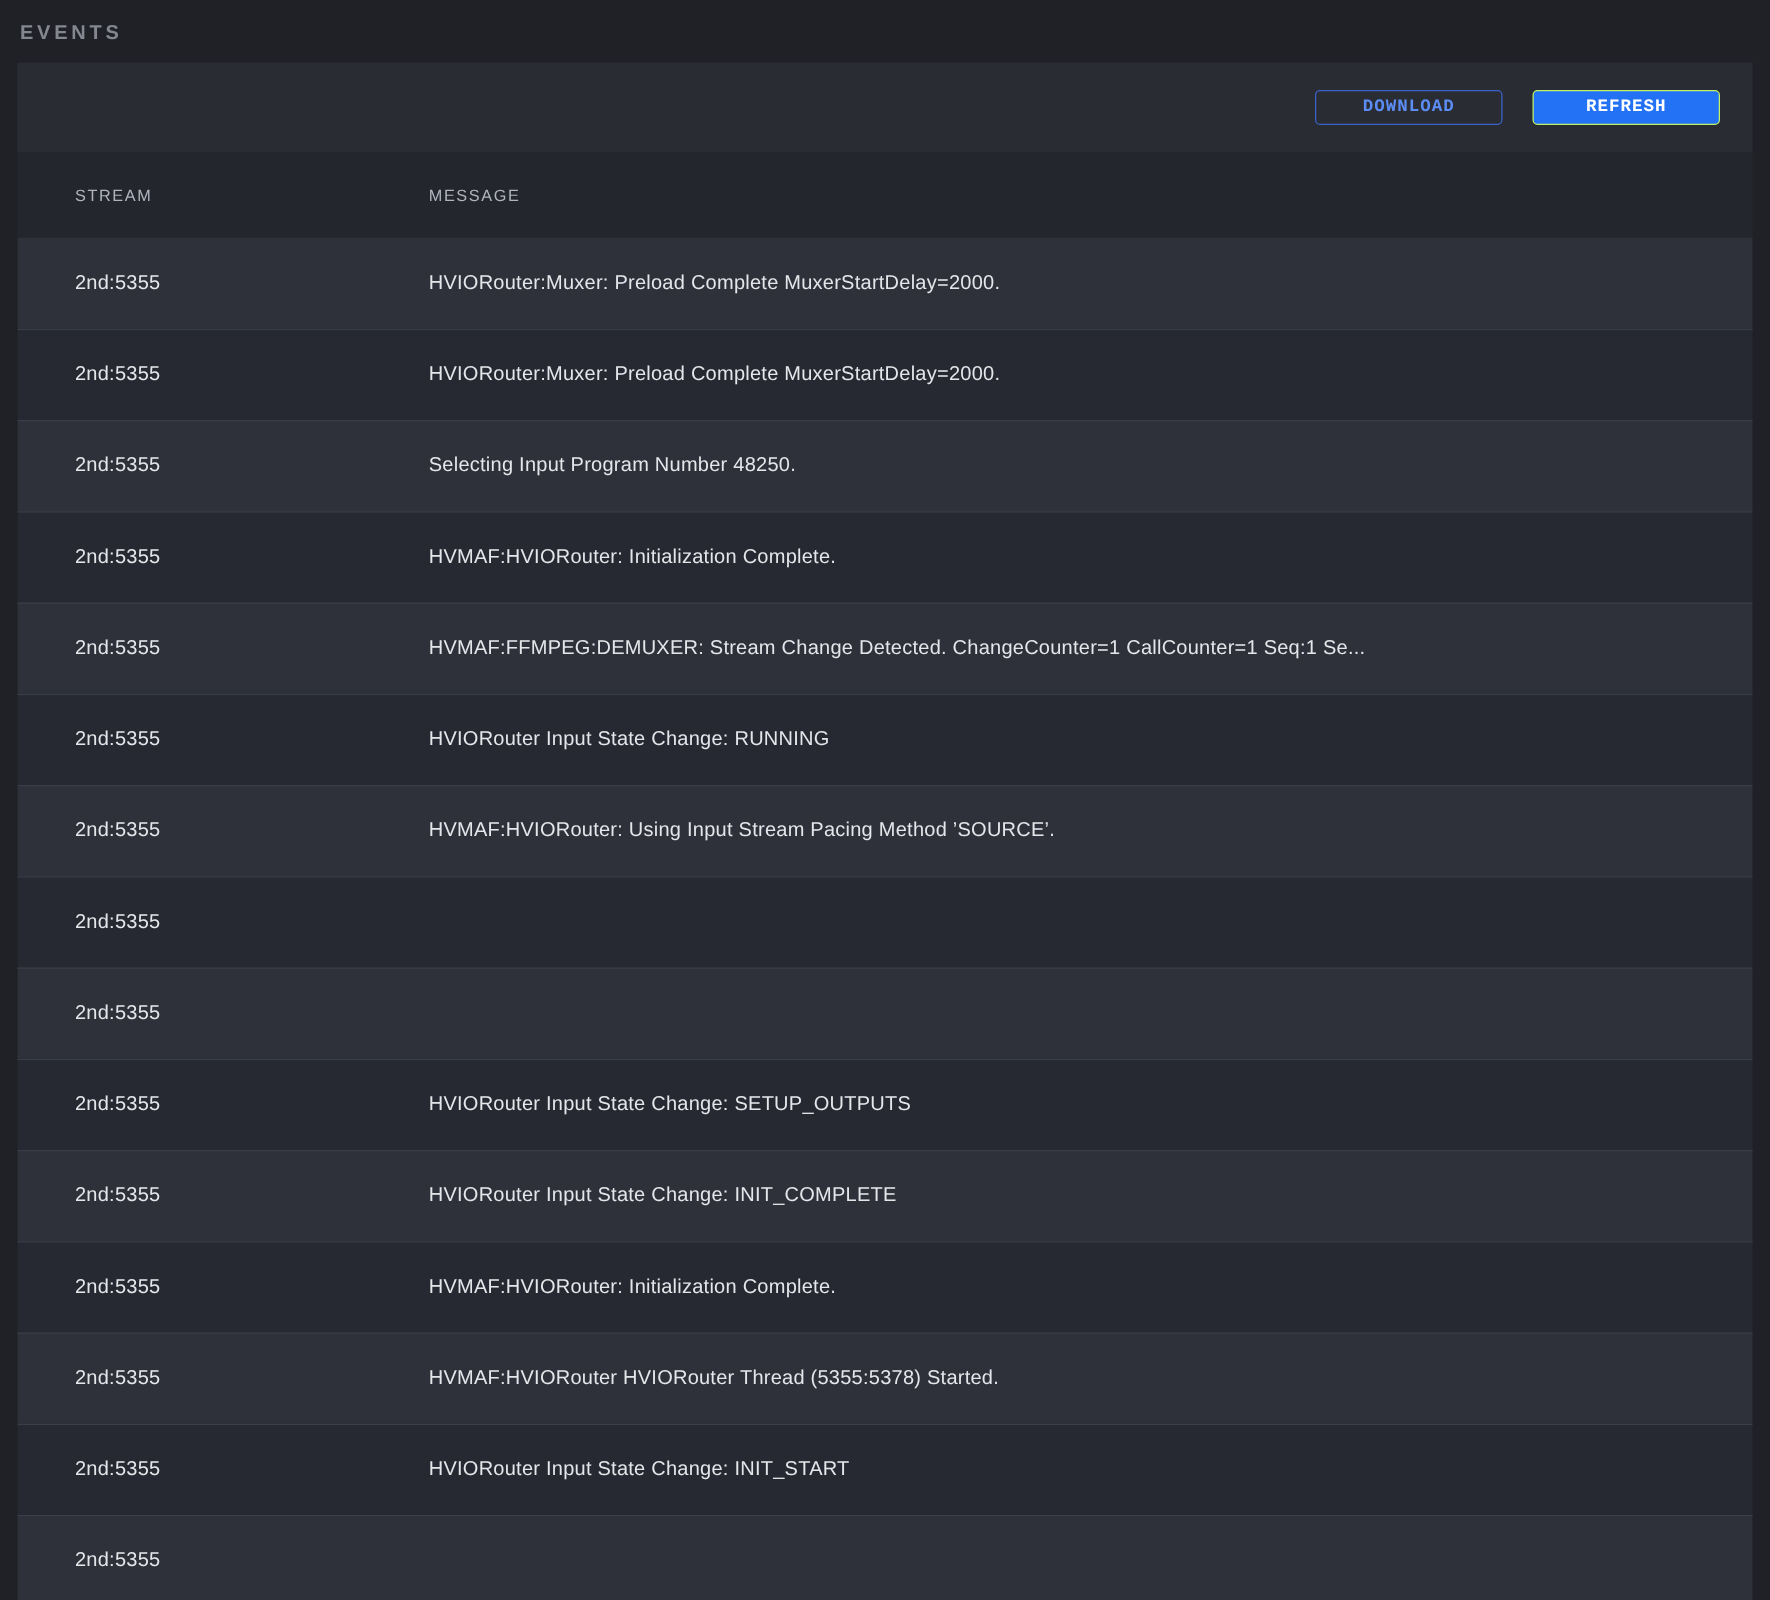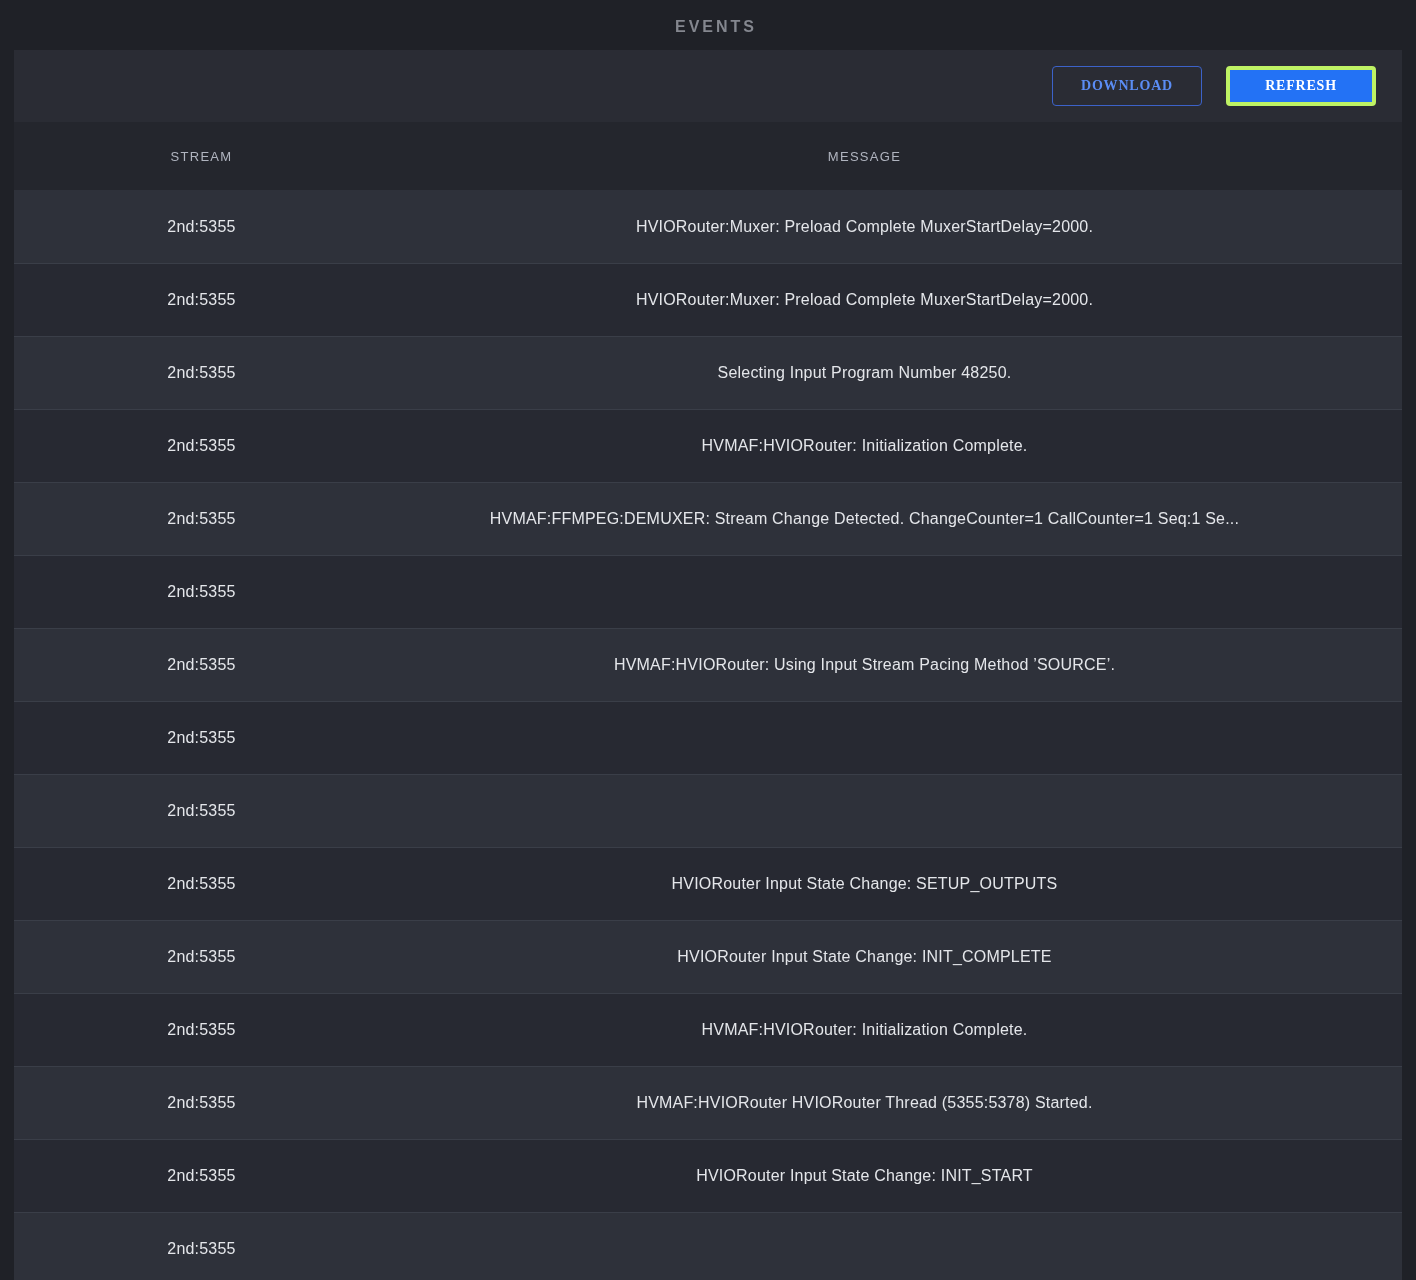--- a/index.html
+++ b/index.html
@@ -1,15 +1,15 @@
 <!DOCTYPE html>
 <html><head>
 <meta charset="utf-8">
 <style>
-  * { box-sizing: border-box; margin: 0; padding: 0; text-align: center; }
+  * { box-sizing: border-box; margin: 0; padding: 0; }
   html, body {
     width: 1416px;
     height: 1280px;
     overflow: hidden;
     background: #1f2127;
     font-family: "Liberation Sans", sans-serif;
   }
   .page-title {
     padding: 18px 0 14px 16px;
     color: #84878f;
@@ -25,39 +25,39 @@
   .toolbar {
     height: 72px;
     background: #2a2c34;
     display: flex;
     align-items: center;
     justify-content: flex-end;
     gap: 24px;
     padding-right: 26px;
   }
   .btn {
-    height: 40px;
+    height: 28px;
     min-width: 150px;
     padding: 0 24px;
     border-radius: 4px;
-    font-family: Liberation Serif, serif;
+    font-family: Liberation Mono, monospace;
     font-size: 14px;
     font-weight: 700;
     letter-spacing: 0.8px;
     text-transform: uppercase;
     cursor: pointer;
   }
   .btn-outline {
     background: transparent;
     border: 1px solid #3c62c9;
     color: #5b8df5;
   }
   .btn-solid {
     background: #2372f5;
-    border: 4px solid #bef264;
+    border: 1px solid #bef264;
     color: #ffffff;
   }
   .thead {
     height: 68px;
     background: #24262d;
     display: flex;
     align-items: center;
     color: #b0b4bf;
     font-size: 13px;
     font-weight: 400;
@@ -120,20 +120,21 @@
       <div class="row">
         <div class="col-stream">2nd:5355</div>
         <div class="col-message">HVMAF:HVIORouter: Initialization Complete.</div>
       </div>
       <div class="row">
         <div class="col-stream">2nd:5355</div>
         <div class="col-message">HVMAF:FFMPEG:DEMUXER: Stream Change Detected. ChangeCounter=1 CallCounter=1 Seq:1 Se...</div>
       </div>
       <div class="row">
         <div class="col-stream">2nd:5355</div>
+        <div class="col-message">HVIORouter Input State Change: RUNNING</div>
       </div>
       <div class="row">
         <div class="col-stream">2nd:5355</div>
         <div class="col-message">HVMAF:HVIORouter: Using Input Stream Pacing Method ’SOURCE’.</div>
       </div>
       <div class="row">
         <div class="col-stream">2nd:5355</div>
       </div>
       <div class="row">
         <div class="col-stream">2nd:5355</div>

